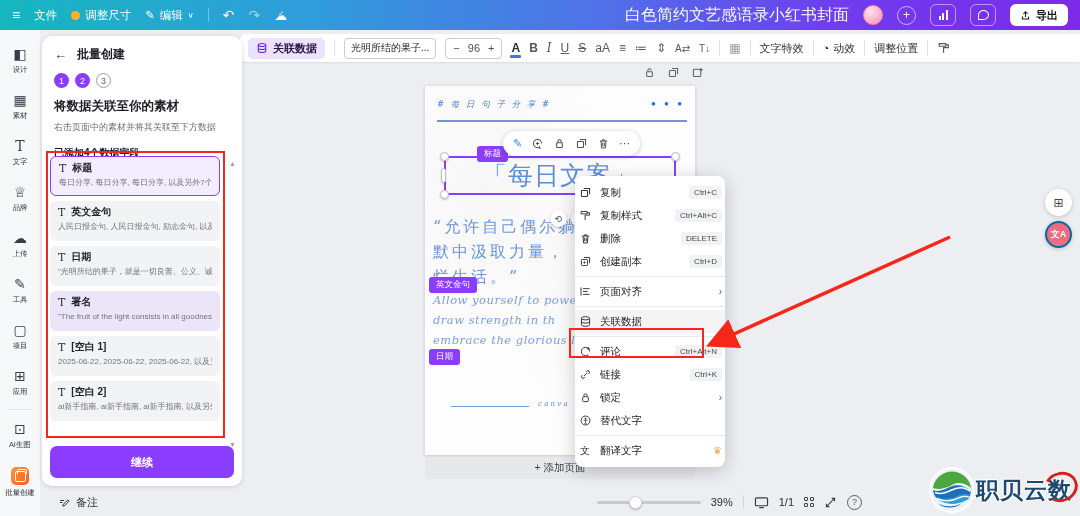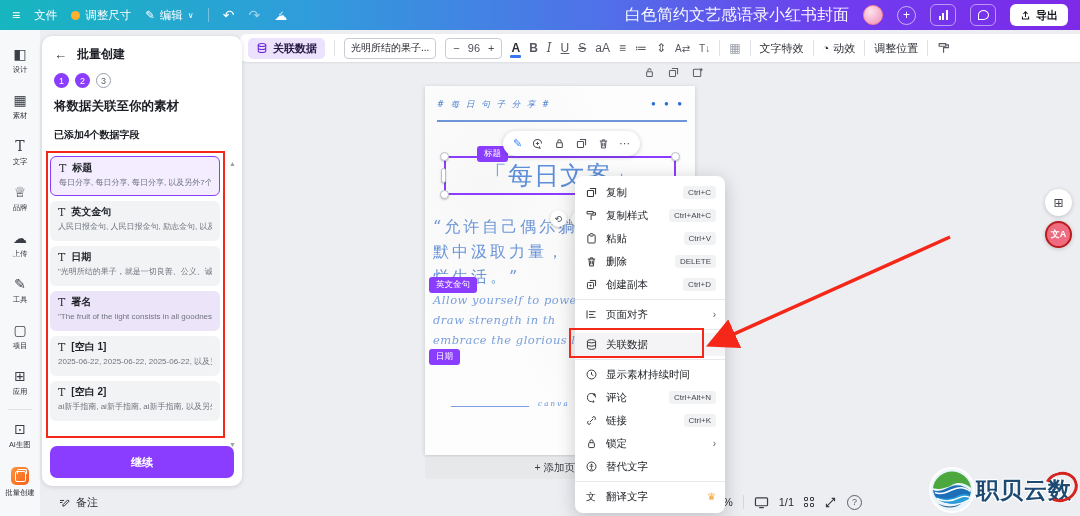--- a/index.html
+++ b/index.html
@@ -80,37 +80,37 @@
 .sel-box{position:absolute;left:444px;top:156px;width:232px;height:39px;border:2px solid #8b3dff;z-index:3;display:flex;align-items:center;justify-content:center}
 .sel-text{font-family:"DejaVu Serif",serif;font-size:25px;color:#5d8ed8;white-space:nowrap;letter-spacing:1px}
 .handle{position:absolute;width:9px;height:9px;border-radius:50%;background:#fff;border:1px solid #b9bec7;box-shadow:0 1px 2px rgba(0,0,0,.2);z-index:4}
 .handle-side{position:absolute;width:5px;height:15px;border-radius:3px;background:#fff;border:1px solid #b9bec7;box-shadow:0 1px 2px rgba(0,0,0,.2);z-index:4}
 .mini-handle{position:absolute;width:17px;height:17px;border-radius:50%;background:#fff;box-shadow:0 1px 3px rgba(0,0,0,.25);display:flex;align-items:center;justify-content:center;font-size:9px;color:#4c5058;z-index:4}
 .float-tb{position:absolute;left:503px;top:131px;height:25px;background:#fff;border-radius:13px;box-shadow:0 1px 5px rgba(20,22,26,.22);display:flex;align-items:center;gap:9px;padding:0 10px;z-index:8}
 .float-tb span{font-size:11px;color:#4c5058;cursor:pointer}
 .addpage{position:absolute;left:425px;top:457px;width:270px;height:22px;background:#e7e8ea;border-radius:4px;display:flex;align-items:center;justify-content:center;font-size:10.5px;color:#3d4043;z-index:2;cursor:pointer}
 
 .cmenu{position:absolute;left:575px;top:176px;width:150px;background:#fff;border-radius:8px;box-shadow:0 4px 18px rgba(20,22,26,.22);z-index:20;padding:5px 0}
-.mi{display:flex;align-items:center;gap:8px;height:23px;padding:0 9px;font-size:10.5px;color:#1b1d22;cursor:pointer;white-space:nowrap}
+.mi{display:flex;align-items:center;gap:8px;height:23px;padding:0 3px;font-size:10.5px;color:#1b1d22;cursor:pointer;white-space:nowrap}
 .mi .grow{flex:1}
 .mi-hot{background:#f4f4f6}
 .kbd{background:#f1f2f4;border-radius:3px;font-size:8px;color:#45484f;padding:2px 5px}
 .chev{font-size:10px;color:#5b5e66}
 .crown{color:#f0a93c;font-size:10px}
 .mdiv{height:1px;background:#e8e9ec;margin:3px 0}
 .micon{width:14px;display:flex;justify-content:center}
 
 .redbox{position:absolute;border:2.5px solid #f42718;z-index:22;pointer-events:none}
 .rb-panel{left:46px;top:151px;width:179px;height:287px;z-index:9}
 .rb-menu{left:569px;top:328px;width:135px;height:30px}
 .overlay-svg{position:absolute;left:0;top:0;width:1080px;height:516px;z-index:23;pointer-events:none}
 
 .float-r{position:absolute;right:8px;width:27px;height:27px;border-radius:50%;display:flex;align-items:center;justify-content:center;z-index:12;box-shadow:0 1px 4px rgba(20,22,26,.2);cursor:pointer}
 .fr-grid{top:189px;background:#fff;color:#43464d;font-size:12px}
-.fr-trans{top:221px;background:#ef6b80;border:2px solid #b91c1c;color:#fff;font-size:9px;font-weight:bold}
+.fr-trans{top:221px;background:#ef6b80;border:2px solid #0369a1;color:#fff;font-size:9px;font-weight:bold}
 
 .statusbar{position:absolute;left:0;bottom:0;width:872px;height:28px;z-index:3;font-size:11px;color:#2a2d33}
 .notes{position:absolute;left:58px;top:7px;display:flex;align-items:center;gap:5px;cursor:pointer}
 .sb-right{position:absolute;right:10px;top:0;height:28px;display:flex;align-items:center;gap:10px}
 .slider{position:relative;width:104px;height:3px;background:#c9cacd;border-radius:2px;cursor:pointer}
 .slider i{position:absolute;left:32px;top:-5px;width:13px;height:13px;border-radius:50%;background:#fff;border:1px solid #d6d7da;box-shadow:0 1px 2px rgba(0,0,0,.25)}
 .sb-sep{width:1px;height:14px;background:#d4d5d9}
 .pgicon{display:flex;align-items:center}
 .gridic{display:grid;grid-template-columns:4px 4px;gap:2px}
 .gridic i{width:4px;height:4px;border:1.2px solid #3a3d44;border-radius:1px}
@@ -215,20 +215,21 @@
   <div class="panel-h">
     <span class="back-ic">←</span>
     <span>批量创建</span>
   </div>
   <div class="steps">
     <span class="step">1</span>
     <span class="step">2</span>
     <span class="step off">3</span>
   </div>
   <div class="panel-title">将数据关联至你的素材</div>
+  <div class="panel-sub">右击页面中的素材并将其关联至下方数据</div>
   <div class="fields-added">已添加4个数据字段</div>
   <div class="fields">
     <div class="fcard f-sel">
         <div class="fname">
           <span class="t-ic">T</span>
           <span>标题</span>
         </div>
         <div class="fsample">每日分享, 每日分享, 每日分享, 以及另外7个</div>
       </div>
     <div class="fcard f-gray">
@@ -403,31 +404,20 @@
           <path d="M2.5 3h7.5v3H2.5zM10 4.5h3v3H7.5V10M7.5 10v3.5" stroke="#33363d" fill="none" stroke-width="1.2"></path>
         </svg>
       </span>
       <span>复制样式</span>
       <span class="grow"></span>
       <span class="kbd">Ctrl+Alt+C</span>
     </div>
   <div class="mi">
       <span class="micon">
         <svg class="ic" width="13" height="13" viewBox="0 0 16 16">
-          <rect x="3.5" y="3.5" width="9" height="10" rx="1" stroke="#33363d" fill="none" stroke-width="1.2"></rect>
-          <rect x="6" y="2" width="4" height="3" rx="0.8" fill="#fff" stroke="#33363d" stroke-width="1.2"></rect>
-        </svg>
-      </span>
-      <span>粘贴</span>
-      <span class="grow"></span>
-      <span class="kbd">Ctrl+V</span>
-    </div>
-  <div class="mi">
-      <span class="micon">
-        <svg class="ic" width="13" height="13" viewBox="0 0 16 16">
           <path d="M3.5 5h9M6.5 5V3.5h3V5M5 5l.6 8.5h4.8L11 5M7 7v4.5M9 7v4.5" stroke="#33363d" fill="none" stroke-width="1.2"></path>
         </svg>
       </span>
       <span>删除</span>
       <span class="grow"></span>
       <span class="kbd">DELETE</span>
     </div>
   <div class="mi">
       <span class="micon">
         <svg class="ic" width="13" height="13" viewBox="0 0 16 16">
@@ -454,29 +444,20 @@
   <div class="mi mi-hot">
       <span class="micon">
         <svg class="ic" width="13" height="13" viewBox="0 0 16 16">
           <ellipse cx="8" cy="4" rx="5" ry="2" stroke="#33363d" fill="none" stroke-width="1.2"></ellipse>
           <path d="M3 4v8a5 2 0 0 0 10 0V4M3 8a5 2 0 0 0 10 0" stroke="#33363d" fill="none" stroke-width="1.2"></path>
         </svg>
       </span>
       <span>关联数据</span>
     </div>
   <div class="mdiv"></div>
-  <div class="mi">
-      <span class="micon">
-        <svg class="ic" width="13" height="13" viewBox="0 0 16 16">
-          <circle cx="8" cy="8" r="5.5" stroke="#33363d" fill="none" stroke-width="1.2"></circle>
-          <path d="M8 5v3l2.2 1.3" stroke="#33363d" fill="none" stroke-width="1.2"></path>
-        </svg>
-      </span>
-      <span>显示素材持续时间</span>
-    </div>
   <div class="mi">
       <span class="micon">
         <svg class="ic" width="13" height="13" viewBox="0 0 16 16">
           <path d="M13 8A5 5 0 1 0 8 13l3 .8-.6-2.2" stroke="#33363d" fill="none" stroke-width="1.2"></path>
           <path d="M13 4.5h0M11.5 2.8v3.4M9.8 4.5h3.4" stroke="#33363d" stroke-width="1.1"></path>
         </svg>
       </span>
       <span>评论</span>
       <span class="grow"></span>
       <span class="kbd">Ctrl+Alt+N</span>

